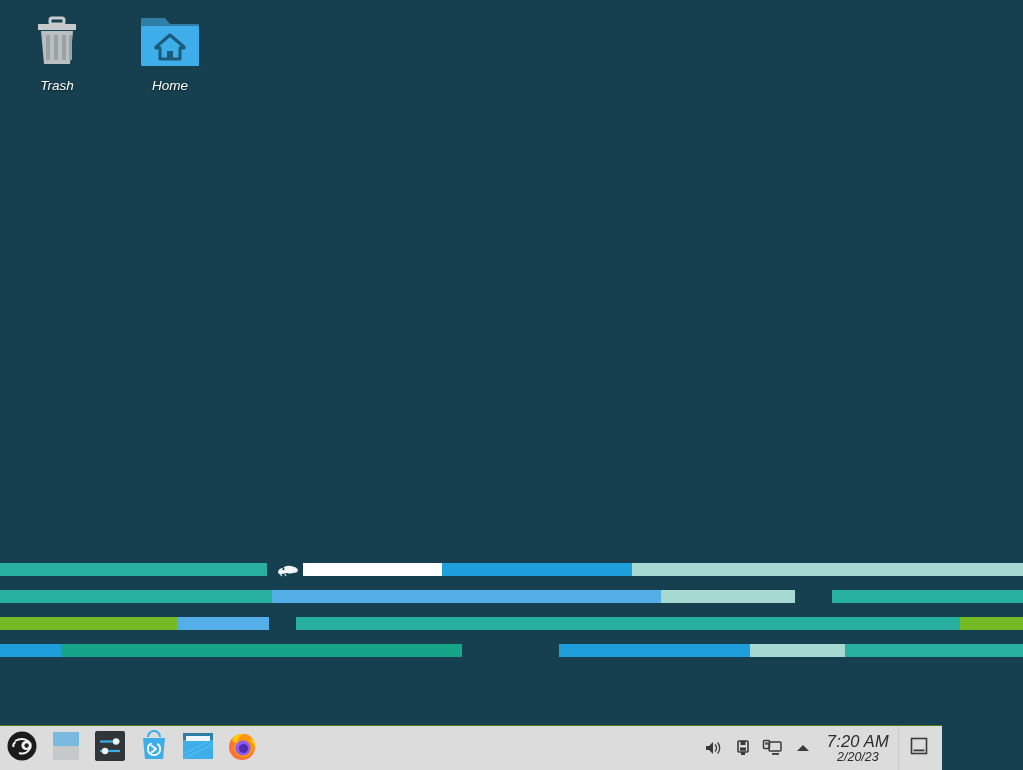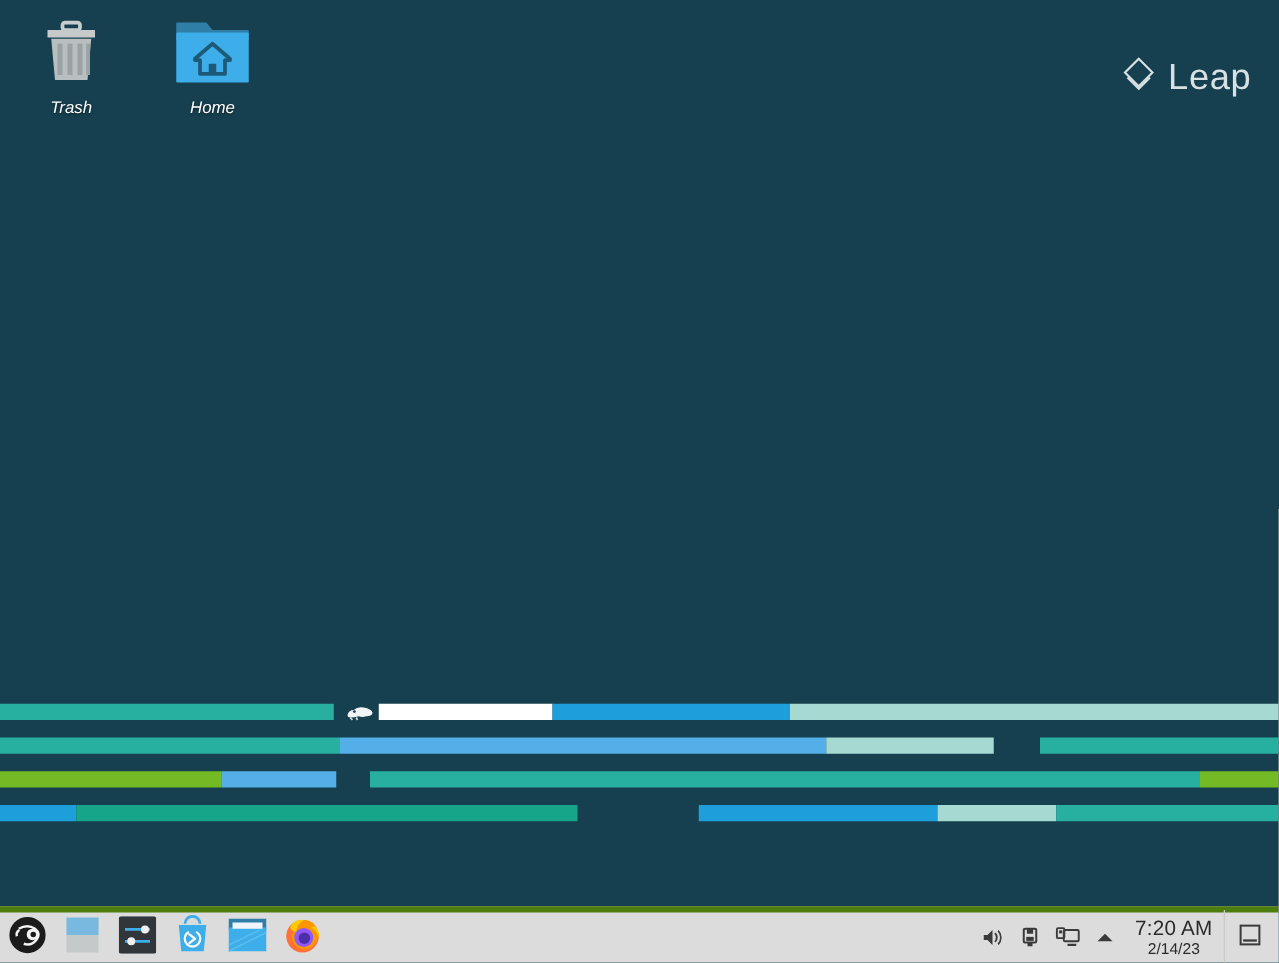--- a/index.html
+++ b/index.html
@@ -58,25 +58,26 @@
   .bar-seg { position:absolute; height:13px; top:0; }
   #geeko-mark {
     position:absolute;
     width:22px; height:14px;
   }
 
   
   #panel {
     position:absolute;
     left:0; bottom:0;
-    width:1023px; height:45px;
+    width:942px; height:45px;
     background:#dcdcdc;
-    border-top:5px solid #4d7c0f;
+    border-top:1px solid #4d7c0f;
     display:flex;
     align-items:center;
+    font-style:italic;
   }
   #panel-left { display:flex; align-items:center; height:45px; }
   #panel-spacer { flex:1 1 auto; height:45px; }
   #panel-right { display:flex; align-items:center; height:45px; padding-right:4px; }
 
   .launcher {
     width:44px; height:45px;
     display:flex; align-items:center; justify-content:center;
     cursor:pointer;
   }
@@ -128,29 +129,20 @@
       <svg width="62" height="58" viewBox="0 0 62 58">
         <path d="M2 6 h24 l5 6 h29 v8 H2 z" fill="#2f7ea8"></path>
         <rect x="2" y="14" width="58" height="40" rx="1" fill="#3daee9"></rect>
         <path d="M31 23 L45 35 v1 h-4 v11 h-20 V36 h-4 v-1 z" fill="none" stroke="#1d5a78" stroke-width="3" stroke-linejoin="round"></path>
         <rect x="28" y="39" width="6" height="9" fill="#1d5a78"></rect>
       </svg>
     </div>
     <div class="label">Home</div>
   </div>
 
-  <div id="leap-brand">
-    <span>
-      <svg width="28" height="30" viewBox="0 0 28 30">
-        <path d="M14 3 L25 14 L14 25 L3 14 Z" fill="none" stroke="#e8eef0" stroke-width="1.7"></path>
-        <path d="M5 18 L14 27 L23 18" fill="none" stroke="#e8eef0" stroke-width="1.7"></path>
-      </svg>
-    </span>
-    <span class="leap-text">Leap</span>
-  </div>
 
   <div id="bar-band">
       <div class="bar-row" style="top: 5px;">
         <div class="bar-seg" style="left: 0px; width: 267px; background: rgb(39, 176, 160);"></div>
         <div class="bar-seg" style="left: 303px; width: 139px; background: rgb(255, 255, 255);"></div>
         <div class="bar-seg" style="left: 442px; width: 190px; background: rgb(30, 159, 219);"></div>
         <div class="bar-seg" style="left: 632px; width: 391px; background: rgb(165, 217, 210);"></div>
         <div id="geeko-mark" style="left: 277px; top: 0px;"><svg width="22" height="14" viewBox="0 0 22 14">
             <path d="M1 9 q1 -4 5 -4 q3 -3 8 -2 q6 1 7 4 q0 3 -5 3 q-3 1 -6 0 q-4 1 -6 1 q-3 0 -3 -2z" fill="#f2f5f5"></path>
             <circle cx="6.5" cy="6.2" r="1.1" fill="#16404f"></circle>
@@ -286,21 +278,21 @@
       </div>
 
       <div class="tray-icon">
         <svg width="16" height="12" viewBox="0 0 16 12">
           <path d="M2 9 L8 3 L14 9 Z" fill="#3a3a3a"></path>
         </svg>
       </div>
 
       <div id="clock">
         <div class="time">7:20 AM</div>
-        <div class="date">2/14/23</div>
+        <div class="date">2/20/23</div>
       </div>
 
       <div id="show-desktop">
         <span>
           <svg width="20" height="20" viewBox="0 0 20 20">
             <rect x="2.5" y="2.5" width="15" height="15" fill="none" stroke="#3a3a3a" stroke-width="1.6"></rect>
             <rect x="4.5" y="13.5" width="11" height="1.8" fill="#3a3a3a"></rect>
           </svg>
         </span>
       </div>

